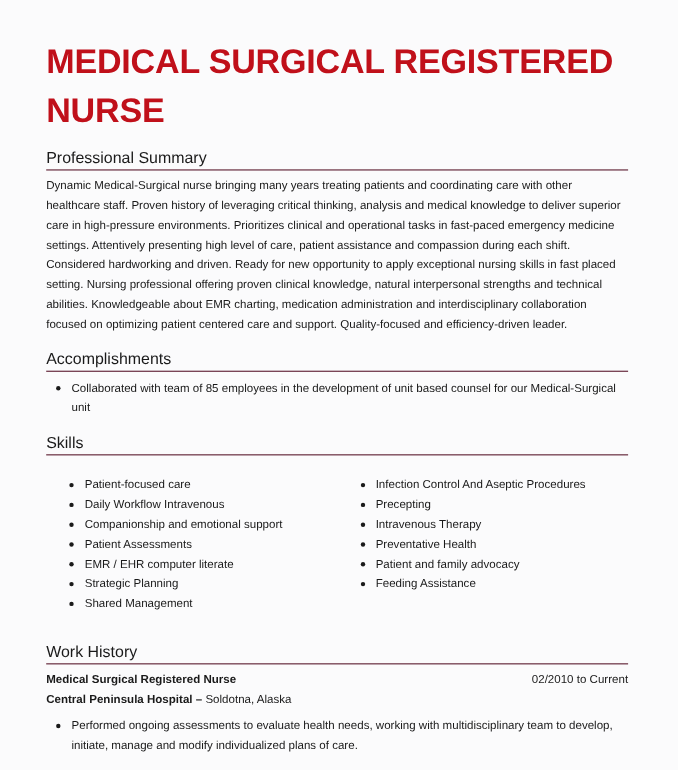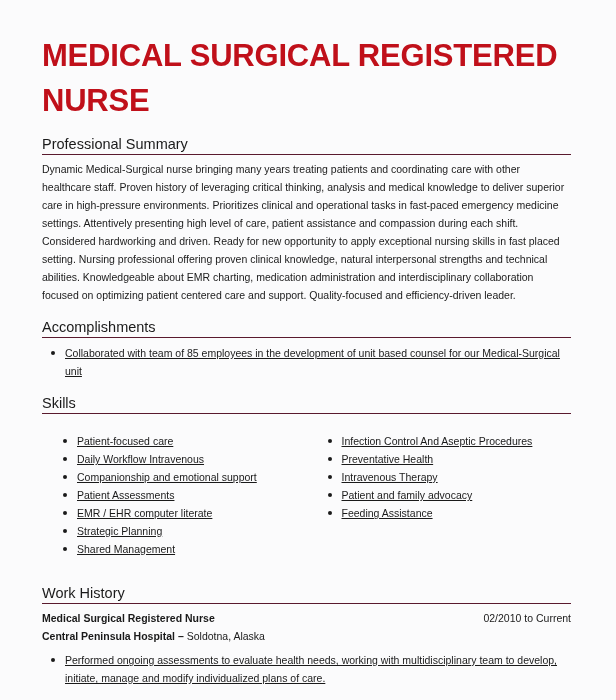--- a/index.html
+++ b/index.html
@@ -18,21 +18,21 @@
   .section-head {
     font-size: 14.5px; color: #1a1a1a;
     border-bottom: 1.5px solid #5a1a2e;
     padding-bottom: 2px; margin-top: 15px;
   }
   .section-head.first { margin-top: 13px; }
   .para {
     font-size: 10.5px; line-height: 18px; margin: 5px 0 0 0;
   }
   ul.blist {
-    list-style: none; margin: 6px 0 0 0; padding: 0; text-decoration: underline;
+    list-style: none; margin: 6px 0 0 0; padding: 0;
   }
   ul.blist li {
     position: relative; padding-left: 23px;
     font-size: 10.5px; line-height: 18px;
   }
   ul.blist li::before {
     content: ""; position: absolute; left: 9px; top: 7px;
     width: 4px; height: 4px; border-radius: 50%; background: #1a1a1a;
   }
   .skills { display: flex; margin-top: 6px; }
@@ -68,22 +68,23 @@
         <li>Patient-focused care</li>
         <li>Daily Workflow Intravenous</li>
         <li>Companionship and emotional support</li>
         <li>Patient Assessments</li>
         <li>EMR / EHR computer literate</li>
         <li>Strategic Planning</li>
         <li>Shared Management</li>
       </ul>
       <ul class="blist">
         <li>Infection Control And Aseptic Procedures</li>
+        <li>Precepting</li>
+        <li>Intravenous Therapy</li>
         <li>Preventative Health</li>
-        <li>Intravenous Therapy</li>
         <li>Patient and family advocacy</li>
         <li>Feeding Assistance</li>
       </ul>
     </div>
   </div>
 
   <div>
     <div class="section-head">Work History</div>
     <div>
       <div class="job-row">

